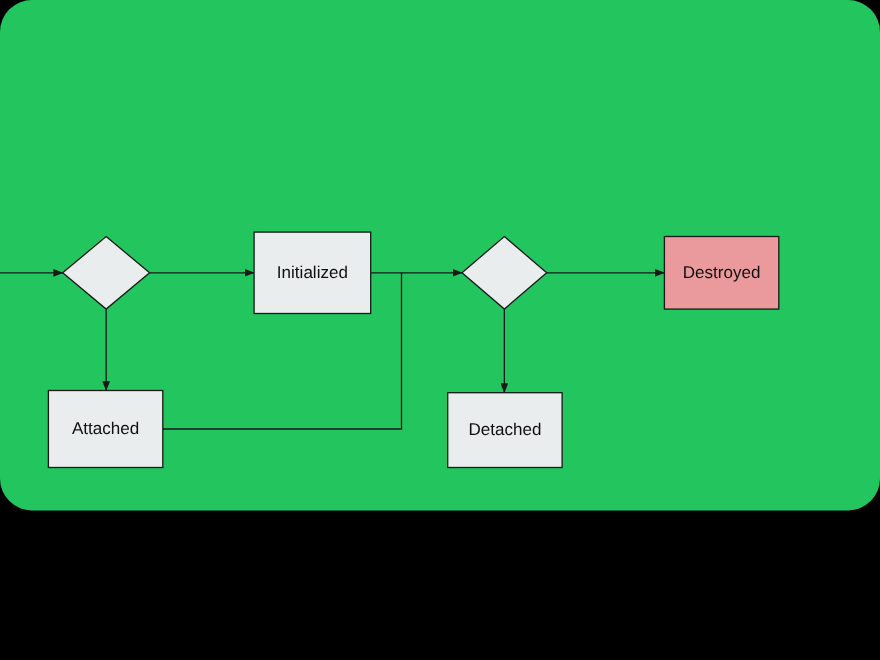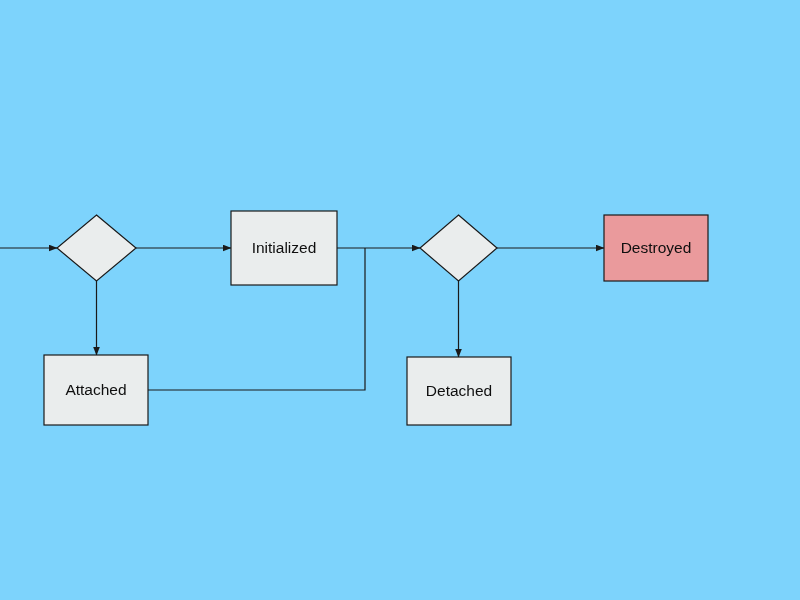--- a/index.html
+++ b/index.html
@@ -9,22 +9,23 @@
   }
   body {
     width: 800px;
     height: 600px;
     overflow: hidden;
     font-family: "Liberation Sans", sans-serif;
   }
   #canvas {
     position: relative;
     width: 800px;
-    height: 600px;
-    background: #7dd3fc;
+    height: 464px;
+    background: #22c55e;
+    border-radius: 29px;
   }
   #flow-svg {
     position: absolute;
     left: 0;
     top: 0;
     width: 800px;
     height: 600px;
     display: block;
   }
   .node-label {

